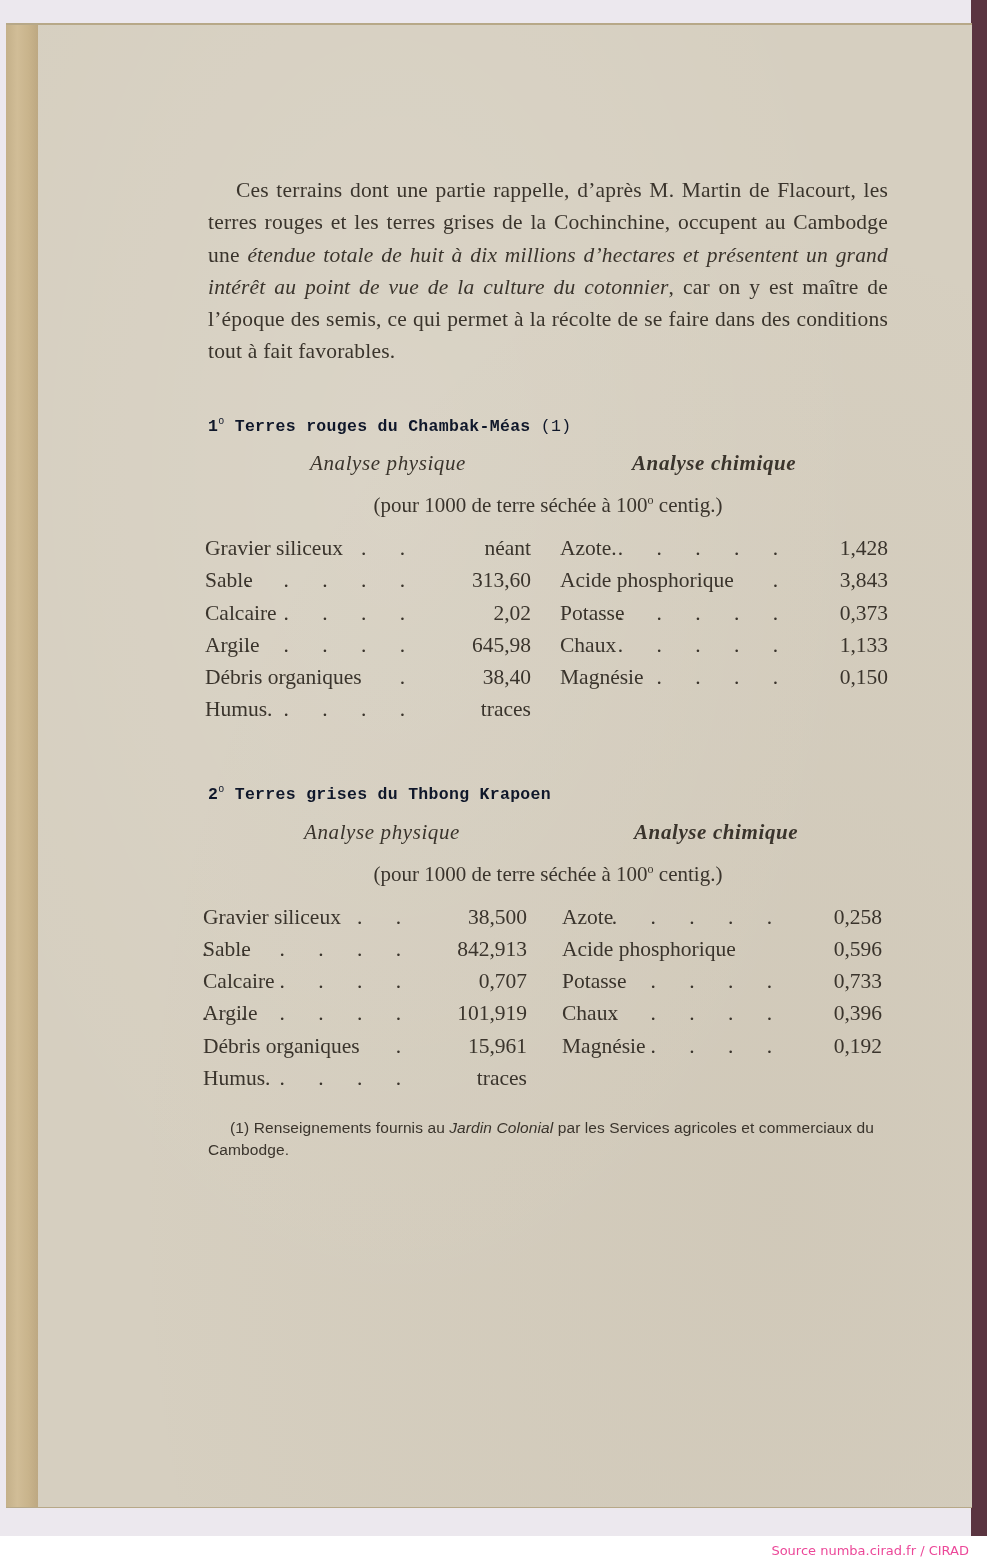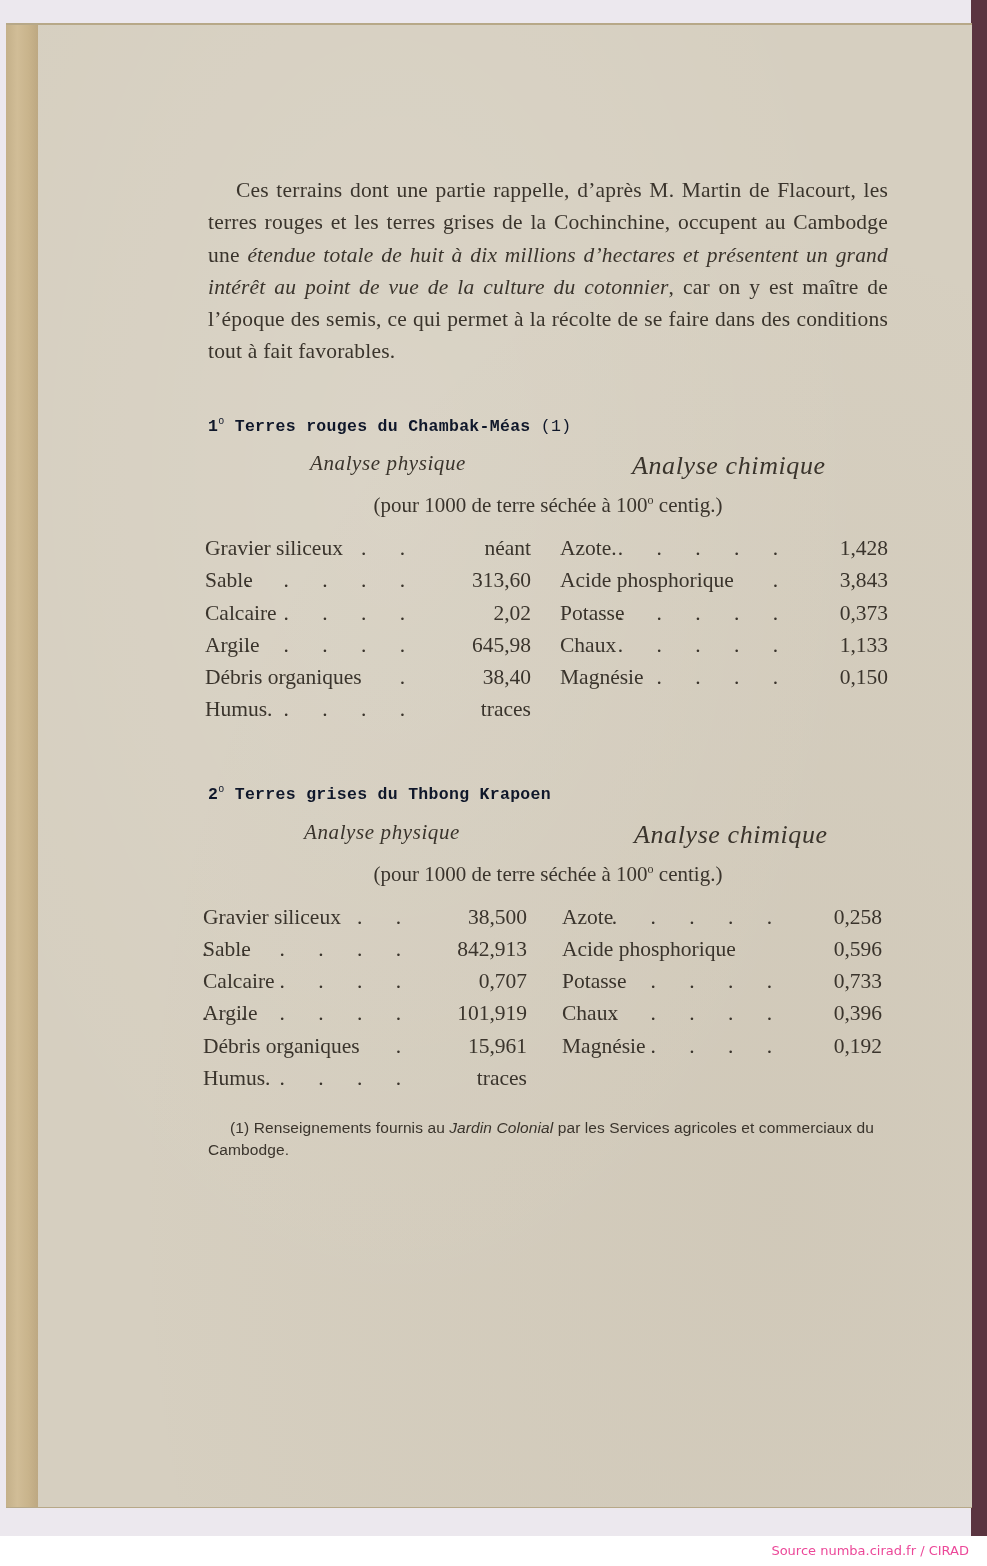--- a/index.html
+++ b/index.html
@@ -52,21 +52,21 @@
   em { font-style: italic; }
   .section-title {
     text-align: left; font-family: Liberation Mono, monospace;
     font-weight: bold; font-size: 16.5px; letter-spacing: 0.3px; color: #0f172a;
   }
   .section-title sup { font-size: 10px; font-weight: normal; }
   .analysis-heads {
     position: relative; height: 30px; margin-top: 16px;
   }
   .analysis-heads .phys { position: absolute; left: 62px; top: 0; font-style: italic; font-size: 21px; letter-spacing: 0.6px; margin-left: 40px; }
-  .analysis-heads .chim { position: absolute; left: 424px; top: 0; font-style: italic; font-size: 26px; letter-spacing: 0.6px; }
+  .analysis-heads .chim { position: absolute; left: 424px; top: 0; font-style: italic; font-size: 21px; letter-spacing: 0.6px; font-weight: bold; }
   .basis {
     text-align: center; font-size: 21px; margin-top: 12px; font-family: Liberation Serif, serif;
   }
   .basis sup { font-size: 12px; }
   .tables {
     position: relative; margin-top: 18px; height: 196px;
   }
   .tbl { position: absolute; top: 0; font-size: 21.5px; }
   .tbl .row { height: 32.2px; position: relative; white-space: nowrap; }
   .tbl .lbl { position: absolute; left: 0; top: 0; }

